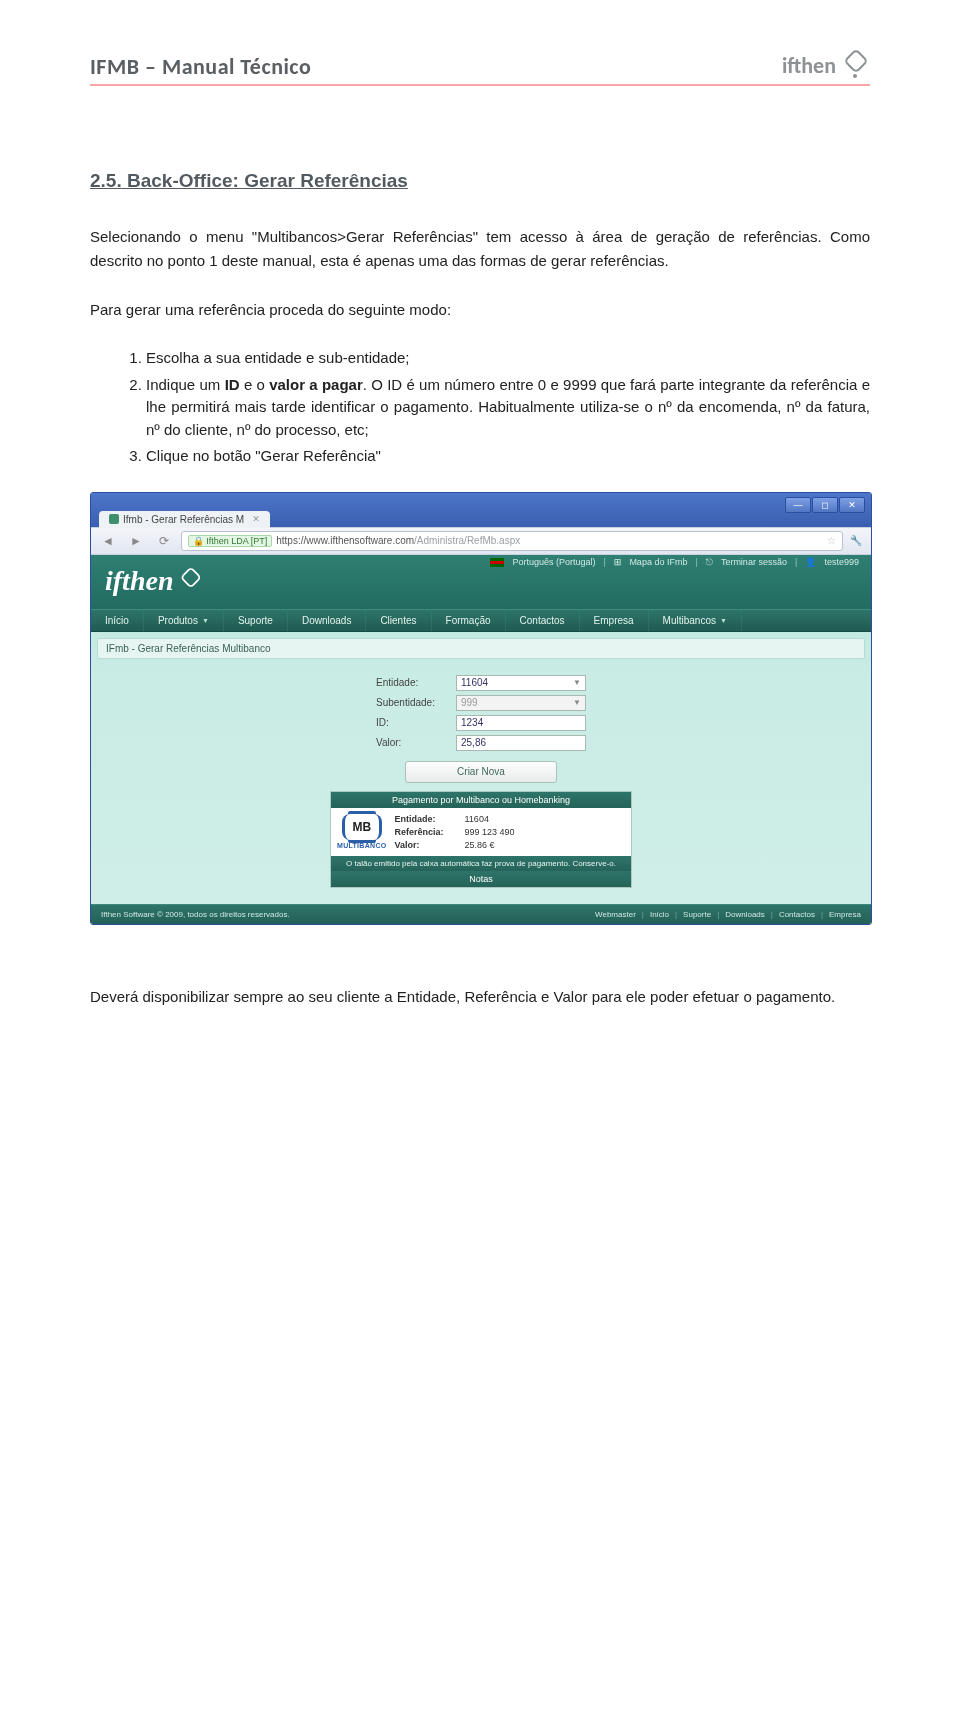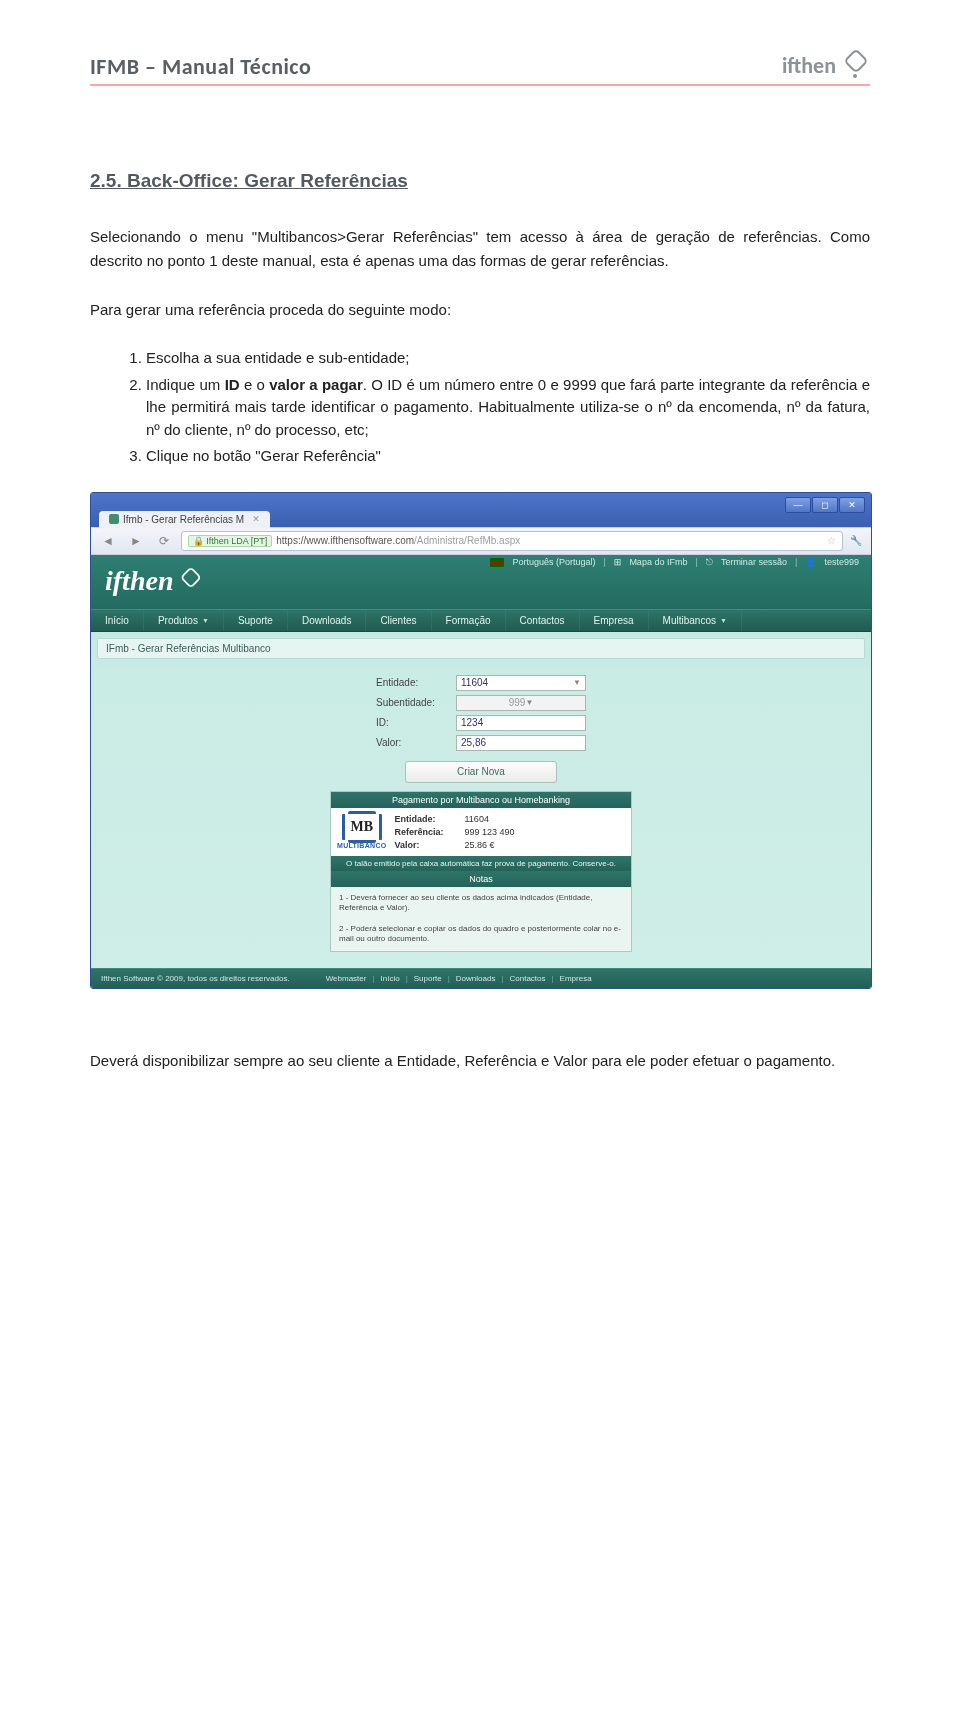--- a/index.html
+++ b/index.html
@@ -164,61 +164,61 @@
   }
   .form-row {
     display:flex; align-items:center; gap:8px; margin:2px 0; font-size:10px; color:#444;
   }
   .form-row .lbl { width:72px; text-align:left;}
   .form-row input, .form-row .combo {
     width:130px; height:16px; border:1px solid #a9b7b3; background:#fff;
     font-size:10px; padding:0 4px; color:#336; box-sizing:border-box;
   }
   .combo { display:flex; align-items:center; justify-content:space-between; color:#5a6aa8;}
-  .combo.disabled { color:#999; background:#f3f3f3;justify-content:center;}
+  .combo.disabled { color:#999; background:#f3f3f3;}
   .combo .dd { color:#888; font-size:8px;}
   .btn-criar {
     margin:8px 0; width:150px; height:20px; background:linear-gradient(#fdfdfd,#e7ece9);
     border:1px solid #a9c2ba; border-radius:3px; color:#406b60; font-size:10px;
     display:flex; align-items:center; justify-content:center;
   }
 
   .panel {
     width:300px; margin:0 auto; border:1px solid #aac9c2;
     background:#eaf5f2; font-size:9px;
   }
   .panel-hdr {
     background:linear-gradient(#2e7468,#256359); color:#fff; padding:3px 0;
     font-size:9px; text-align:center;
   }
   .mb-block { display:flex; padding:6px; gap:8px; background:#fff; align-items:center;}
   .mb-logo { display:flex; flex-direction:column; align-items:center; gap:2px;}
   .mb-mark {
     width:34px; height:26px; border:3px solid #2a5fa8; border-bottom:none; border-top:none;
-    border-radius:1px; display:flex; align-items:center; justify-content:center;
-    color:#222; font-weight:bold; font-size:14px; font-family:Liberation Serif, serif; position:relative;
+    border-radius:8px; display:flex; align-items:center; justify-content:center;
+    color:#222; font-weight:bold; font-size:12px; font-family:Liberation Sans, sans-serif; position:relative;
   }
   .mb-mark::before, .mb-mark::after {
     content:""; position:absolute; width:28px; height:3px; background:#2a5fa8;
   }
   .mb-mark::before { top:-3px; left:3px; border-radius:2px 2px 0 0;}
   .mb-mark::after { bottom:-3px; left:3px; border-radius:0 0 2px 2px;}
   .mb-text { font-size:7px; color:#2a5fa8; font-weight:bold; letter-spacing:0.3px;}
   .kv { display:grid; grid-template-columns:70px auto; row-gap:3px; font-size:9px; color:#333;}
   .kv .k { font-weight:bold; }
   .panel-note {
     background:linear-gradient(#2e7468,#256359); color:#e6f3f0; padding:3px 6px;
     font-size:8px; text-align:center;
   }
   .notes-body { padding:6px 8px; color:#444; font-size:8px; line-height:1.3; }
 
   .footer-bar {
     background: linear-gradient(#2e7468, #226056);
     color:#cfe8e2; font-size:8px; padding:5px 10px;
-    display:flex; margin-top:12px;
+    display:flex; justify-content:space-between; margin-top:12px;
     border-top:1px solid #3d8a7d;
     gap:36px;
   }
   .footer-links { display:flex; gap:6px;}
   .footer-links .sep { color:#6aa99d;}
 
   .page-num {
     text-align: right;
     color: #4f82a6;
     font-size: 14px;
@@ -379,24 +379,20 @@
               <span class="k">Entidade:</span>
               <span>11604</span>
               <span class="k">Referência:</span>
               <span>999 123 490</span>
               <span class="k">Valor:</span>
               <span>25.86 €</span>
             </div>
           </div>
           <div class="panel-note">O talão emitido pela caixa automática faz prova de pagamento. Conserve-o.</div>
           <div class="panel-hdr">Notas</div>
-          <div class="notes-body">
-            <div>1 - Deverá fornecer ao seu cliente os dados acima indicados (Entidade, Referência e Valor).</div><br>
-            <div>2 - Poderá selecionar e copiar os dados do quadro e posteriormente colar no e-mail ou outro documento.</div>
-          </div>
         </div>
       </div>
 
       <div class="footer-bar">
         <span>Ifthen Software © 2009, todos os direitos reservados.</span>
         <div class="footer-links">
           <span>Webmaster</span>
             <span class="sep">|</span>
           <span>Início</span>
             <span class="sep">|</span>

